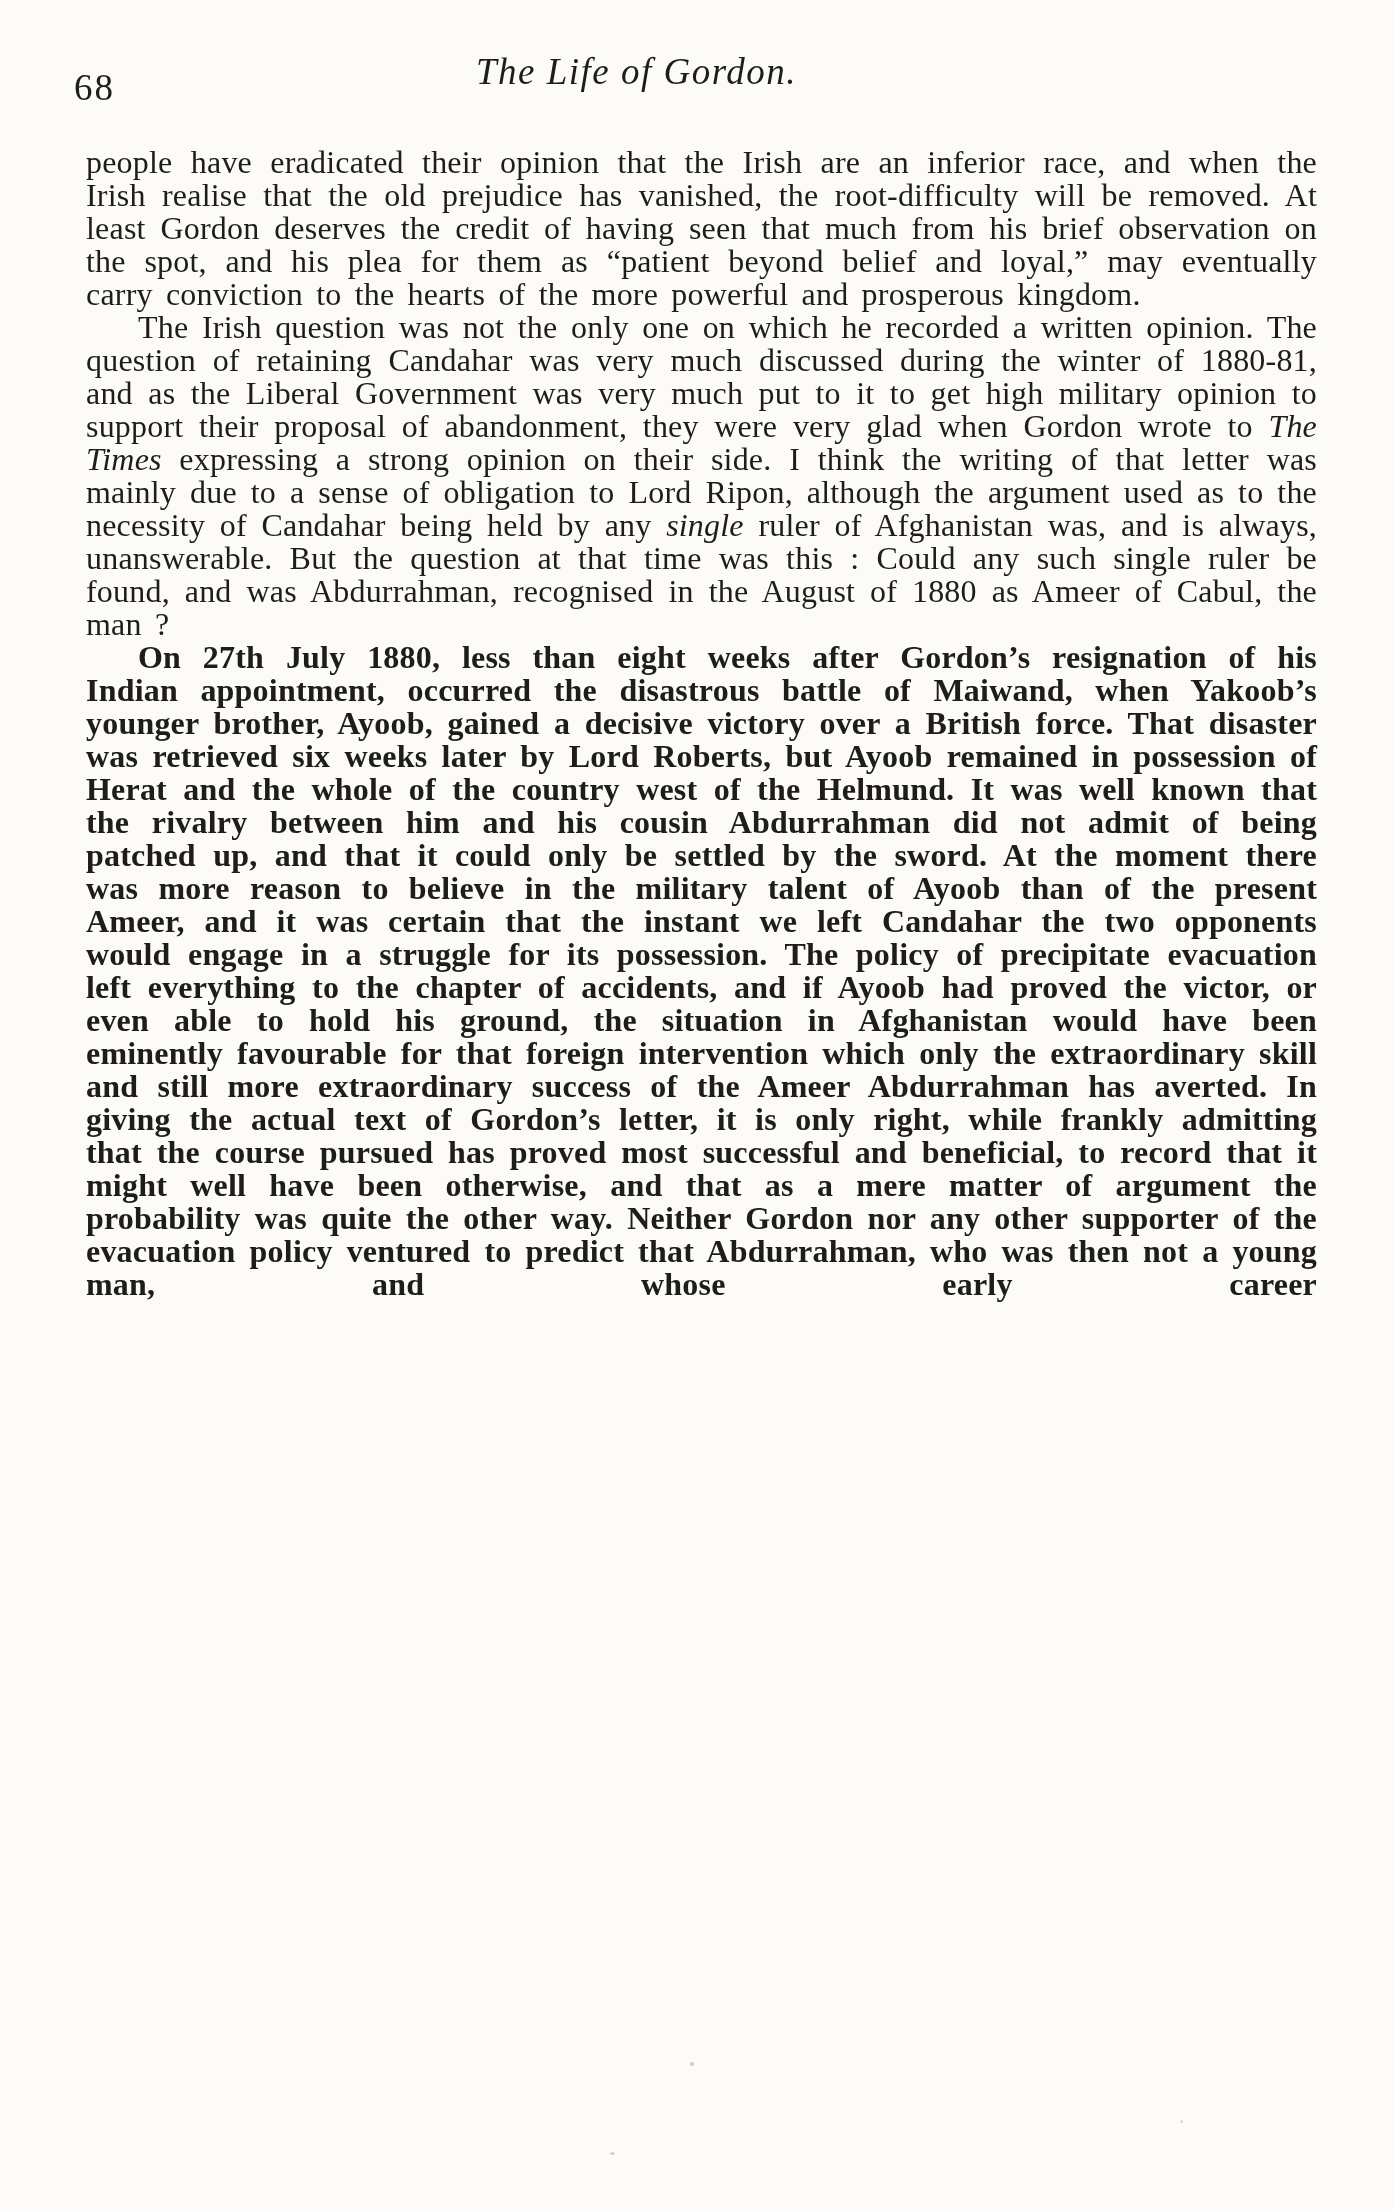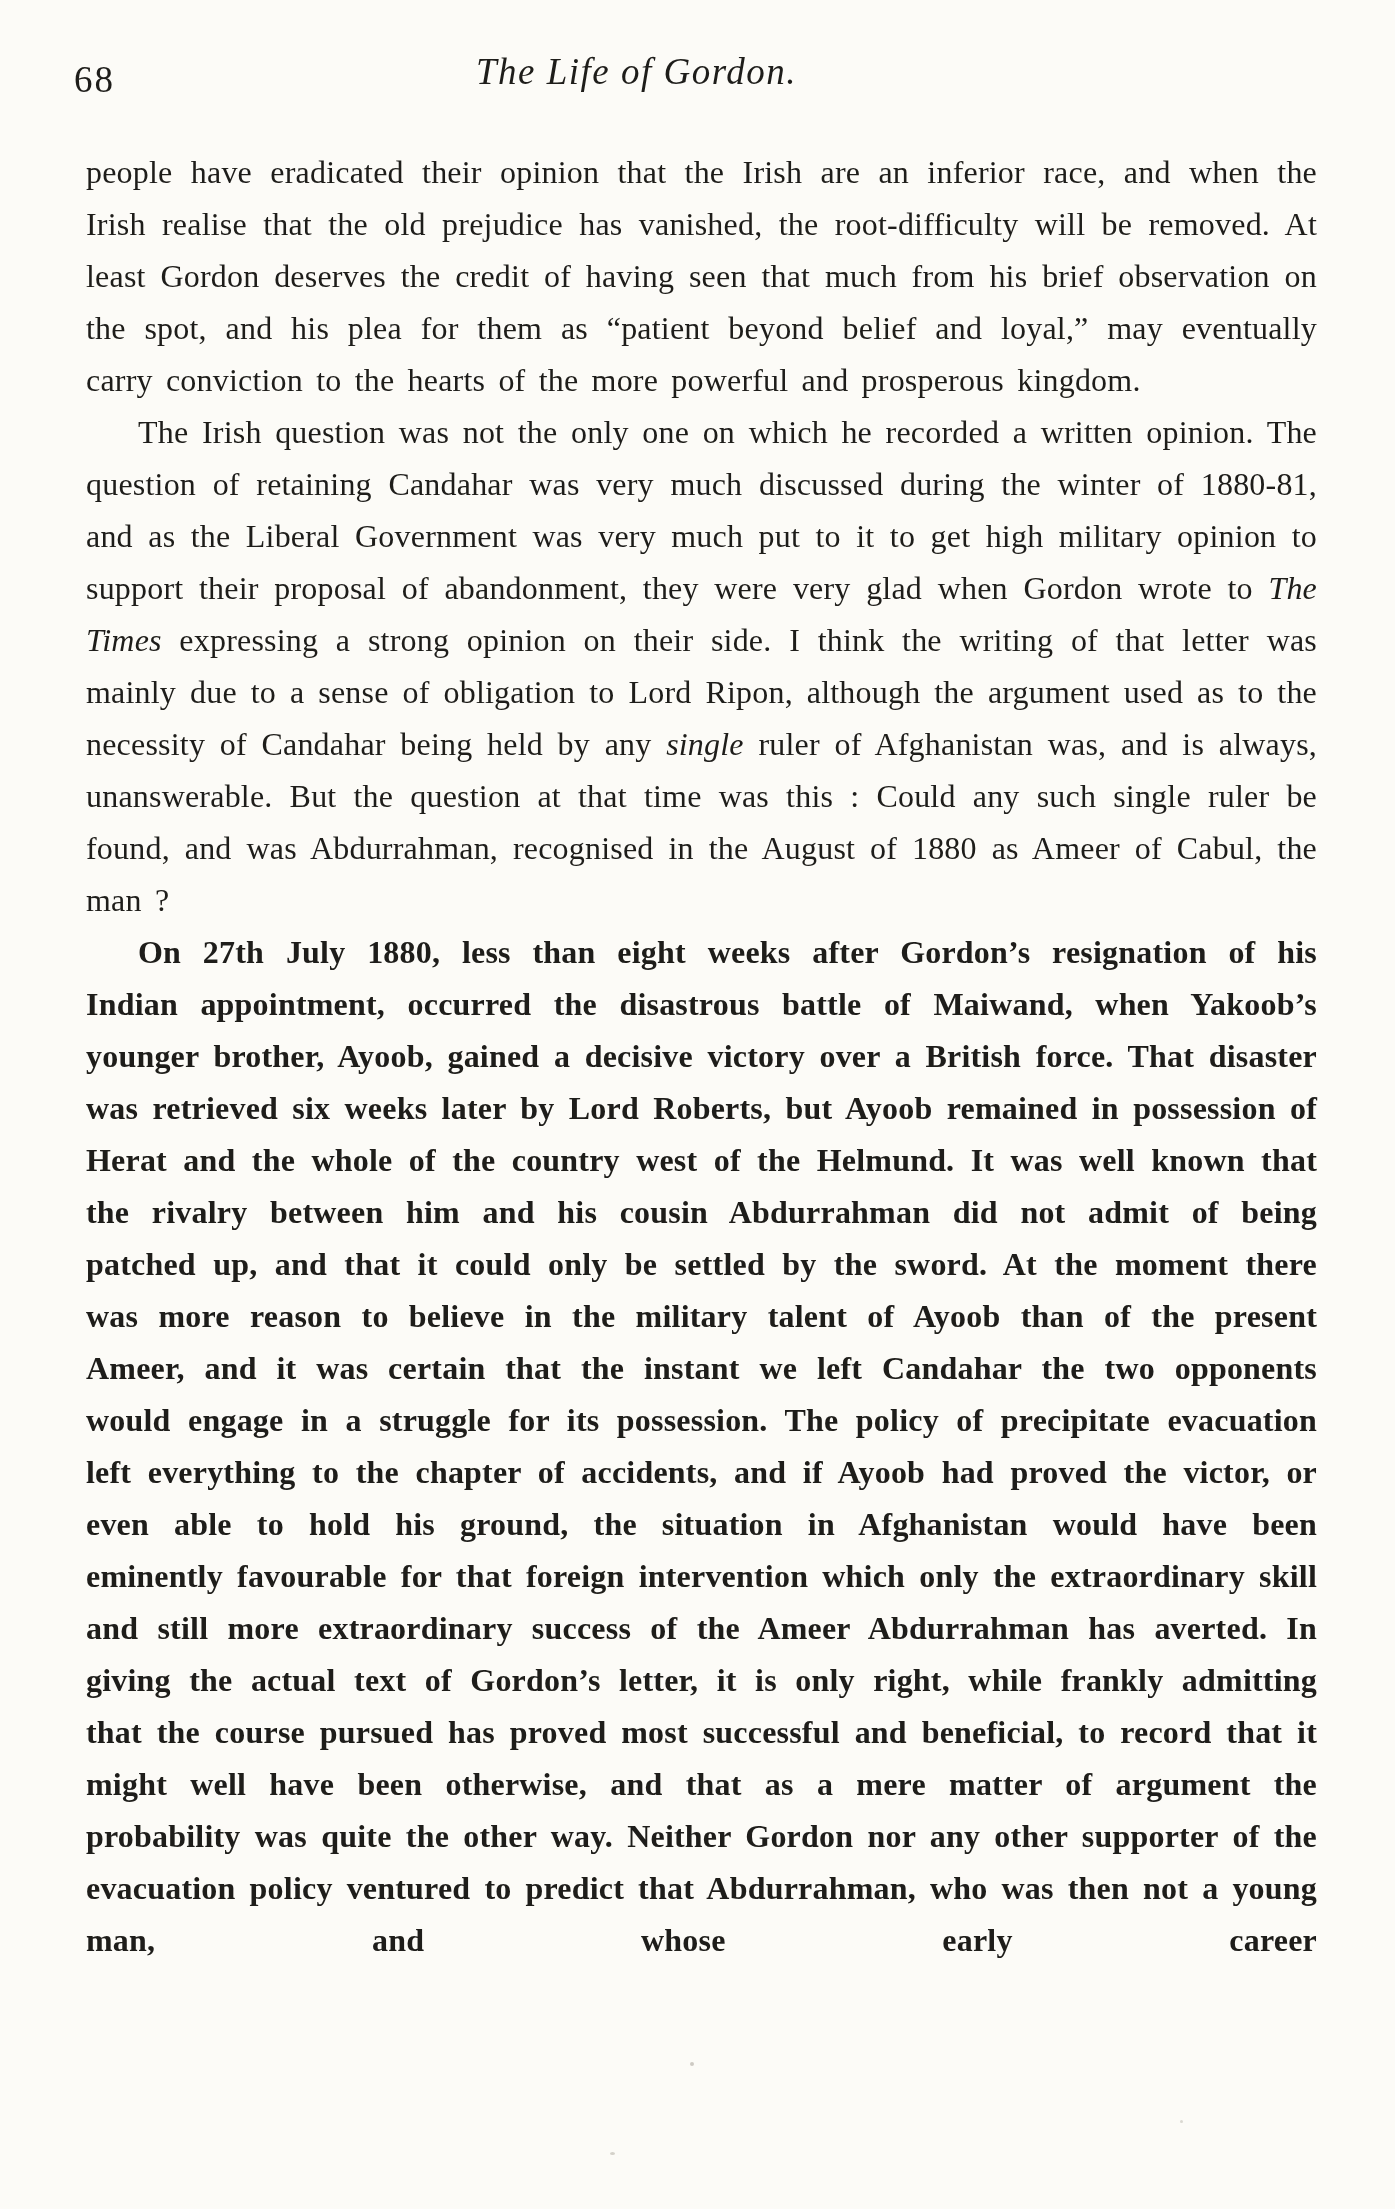--- a/index.html
+++ b/index.html
@@ -23,36 +23,36 @@
     position: relative;
   }
   .page-header {
     position: relative;
     height: 62px;
     margin-bottom: 34px;
   }
   .page-number {
     position: absolute;
     left: -12px;
-    top: 8px;
+    top: 16px;
     font-size: 37px;
     letter-spacing: 2px;
   }
   .page-title {
     text-align: center;
     font-style: italic;
     font-size: 37px;
     letter-spacing: 1.5px;
     transform: translateX(-65px);
     white-space: nowrap;
   }
   .body-text p {
     margin: 0;
     font-size: 32px;
-    line-height: 52px;
+    line-height: 33px;
     text-align: justify;
     word-spacing: 5px;
     letter-spacing: 0.2px;
   }
   .body-text p.indent {
     text-indent: 52px;
   }
   .body-text p.continued {
     text-align-last: justify;
     font-weight: bold;

